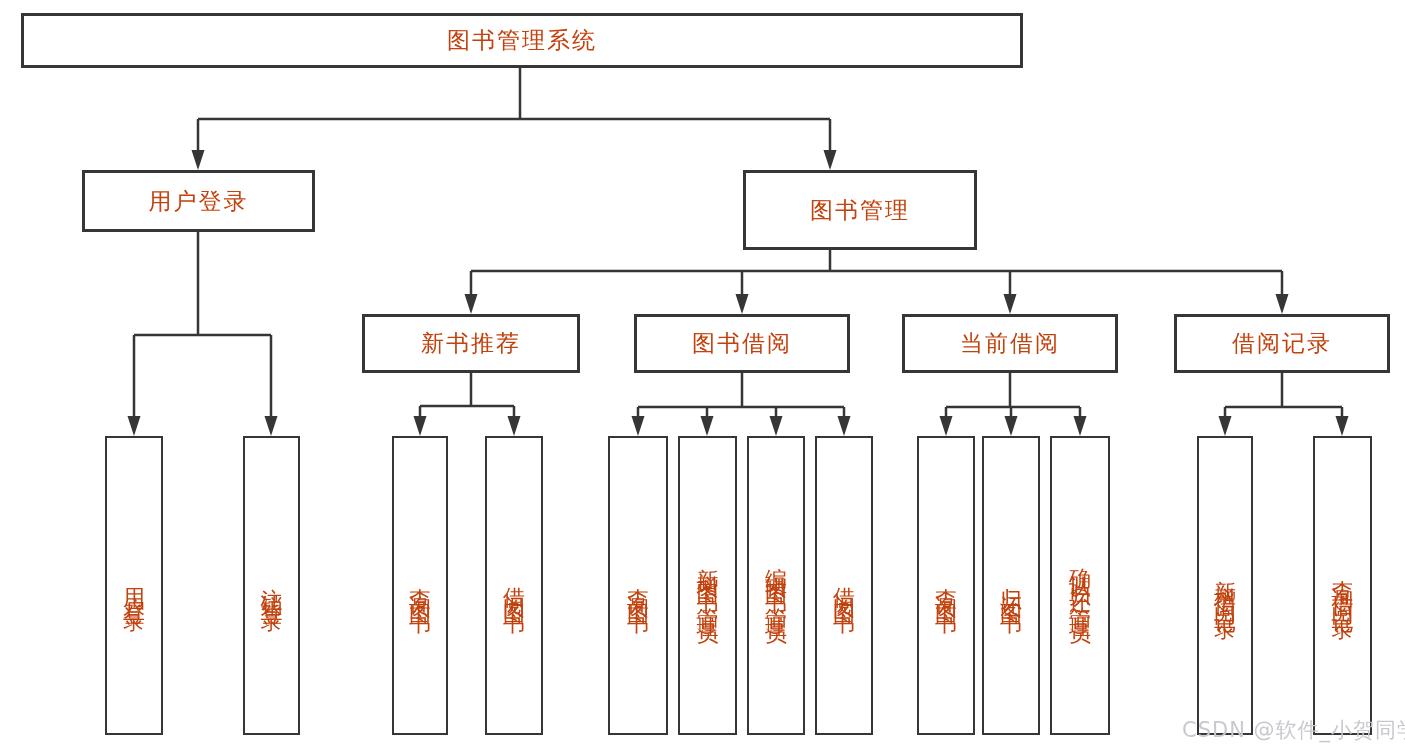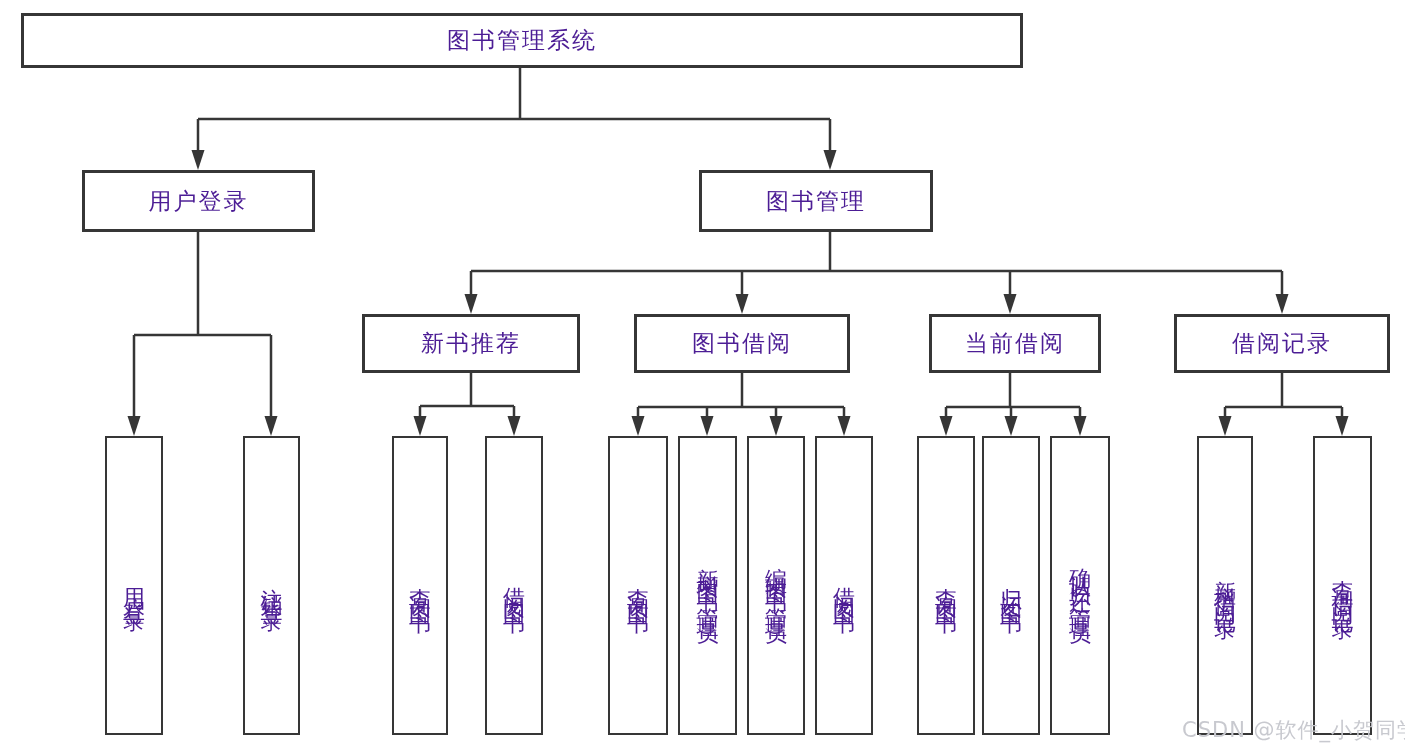--- a/index.html
+++ b/index.html
@@ -25,21 +25,21 @@
     height: 747px;
   }
   .node {
     position: absolute;
     box-sizing: border-box;
     background: #ffffff;
     border: 3px solid #363636;
     display: flex;
     align-items: center;
     justify-content: center;
-    color: #4c1d95;
+    color: #c2410c;
   }
   .node .hlabel {
     font-size: 23px;
     letter-spacing: 2px;
     white-space: nowrap;
     line-height: 1;
   }
   .leaf {
     border-width: 2px;
   }
@@ -47,24 +47,24 @@
     writing-mode: vertical-rl;
     text-orientation: mixed;
     font-size: 22px;
     letter-spacing: 8px;
     line-height: 1;
     white-space: nowrap;
   }
   
   #node-root            { left: 21px;   top: 13px;  width: 1002px; height: 55px; }
   #node-user-login      { left: 82px;   top: 170px; width: 233px;  height: 62px; }
-  #node-book-management { left: 699px;  top: 170px; width: 234px;  height: 62px; text-align: center; }
+  #node-book-management { left: 743px;  top: 170px; width: 234px;  height: 80px; text-align: center; }
   #node-new-book-recommend { left: 362px;  top: 314px; width: 218px; height: 59px; }
   #node-book-borrow        { left: 634px;  top: 314px; width: 216px; height: 59px; }
-  #node-current-borrow     { left: 929px;  top: 314px; width: 172px; height: 59px; text-align: center; }
+  #node-current-borrow     { left: 902px;  top: 314px; width: 216px; height: 59px; text-align: center; }
   #node-borrow-records     { left: 1174px; top: 314px; width: 216px; height: 59px; }
   
   .leaf { top: 436px; height: 299px; }
   #leaf-user-login        { left: 105px;  width: 58px; }
   #leaf-logout            { left: 243px;  width: 57px; }
   #leaf-query-books-1     { left: 392px;  width: 56px; }
   #leaf-borrow-books-1    { left: 485px;  width: 58px; }
   #leaf-query-books-2     { left: 608px;  width: 60px; }
   #leaf-add-book-admin    { left: 678px;  width: 59px; }
   #leaf-edit-book-admin   { left: 747px;  width: 58px; }

